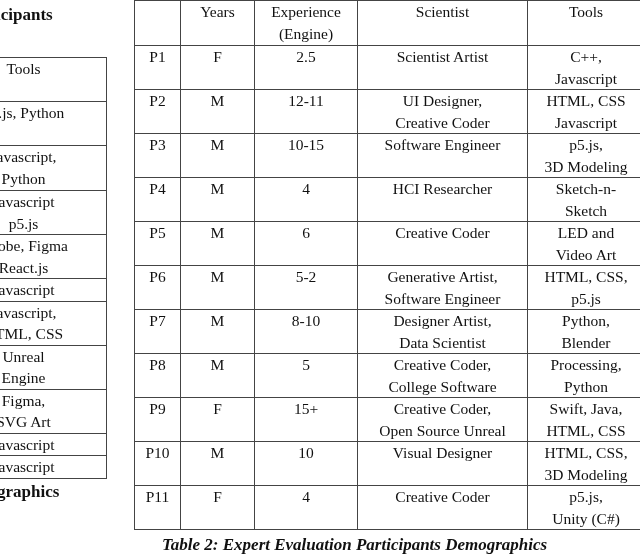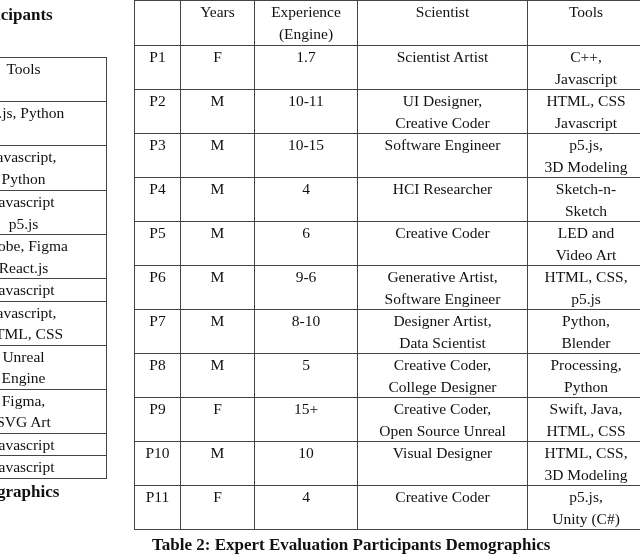--- a/index.html
+++ b/index.html
@@ -135,39 +135,39 @@
         </td>
       </tr>
       <tr>
         <td>
           <span class="cellline">P1</span>
         </td>
         <td>
           <span class="cellline">F</span>
         </td>
         <td>
-          <span class="cellline">1.7</span>
+          <span class="cellline">2.5</span>
         </td>
         <td>
           <span class="cellline">Scientist Artist</span>
         </td>
         <td>
           <span class="cellline">C++,</span>
           <span class="cellline">Javascript</span>
         </td>
       </tr>
       <tr>
         <td>
           <span class="cellline">P2</span>
         </td>
         <td>
           <span class="cellline">M</span>
         </td>
         <td>
-          <span class="cellline">10-11</span>
+          <span class="cellline">12-11</span>
         </td>
         <td>
           <span class="cellline">UI Designer,</span>
           <span class="cellline">Creative Coder</span>
         </td>
         <td>
           <span class="cellline">HTML, CSS</span>
           <span class="cellline">Javascript</span>
         </td>
       </tr>
@@ -226,21 +226,21 @@
         </td>
       </tr>
       <tr>
         <td>
           <span class="cellline">P6</span>
         </td>
         <td>
           <span class="cellline">M</span>
         </td>
         <td>
-          <span class="cellline">9-6</span>
+          <span class="cellline">5-2</span>
         </td>
         <td>
           <span class="cellline">Generative Artist,</span>
           <span class="cellline">Software Engineer</span>
         </td>
         <td>
           <span class="cellline">HTML, CSS,</span>
           <span class="cellline">p5.js</span>
         </td>
       </tr>
@@ -268,21 +268,21 @@
           <span class="cellline">P8</span>
         </td>
         <td>
           <span class="cellline">M</span>
         </td>
         <td>
           <span class="cellline">5</span>
         </td>
         <td>
           <span class="cellline">Creative Coder,</span>
-          <span class="cellline">College Designer</span>
+          <span class="cellline">College Software</span>
         </td>
         <td>
           <span class="cellline">Processing,</span>
           <span class="cellline">Python</span>
         </td>
       </tr>
       <tr>
         <td>
           <span class="cellline">P9</span>
         </td>
@@ -333,13 +333,13 @@
           <span class="cellline">Creative Coder</span>
         </td>
         <td>
           <span class="cellline">p5.js,</span>
           <span class="cellline">Unity (C#)</span>
         </td>
       </tr>
     </tbody>
 </table>
 
-<div class="caption" style="left:152px; top:535px;">Table 2: Expert Evaluation Participants Demographics</div>
+<div class="caption" style="left:162px; top:535px;font-style:italic;">Table 2: Expert Evaluation Participants Demographics</div>
 
 </body></html>

